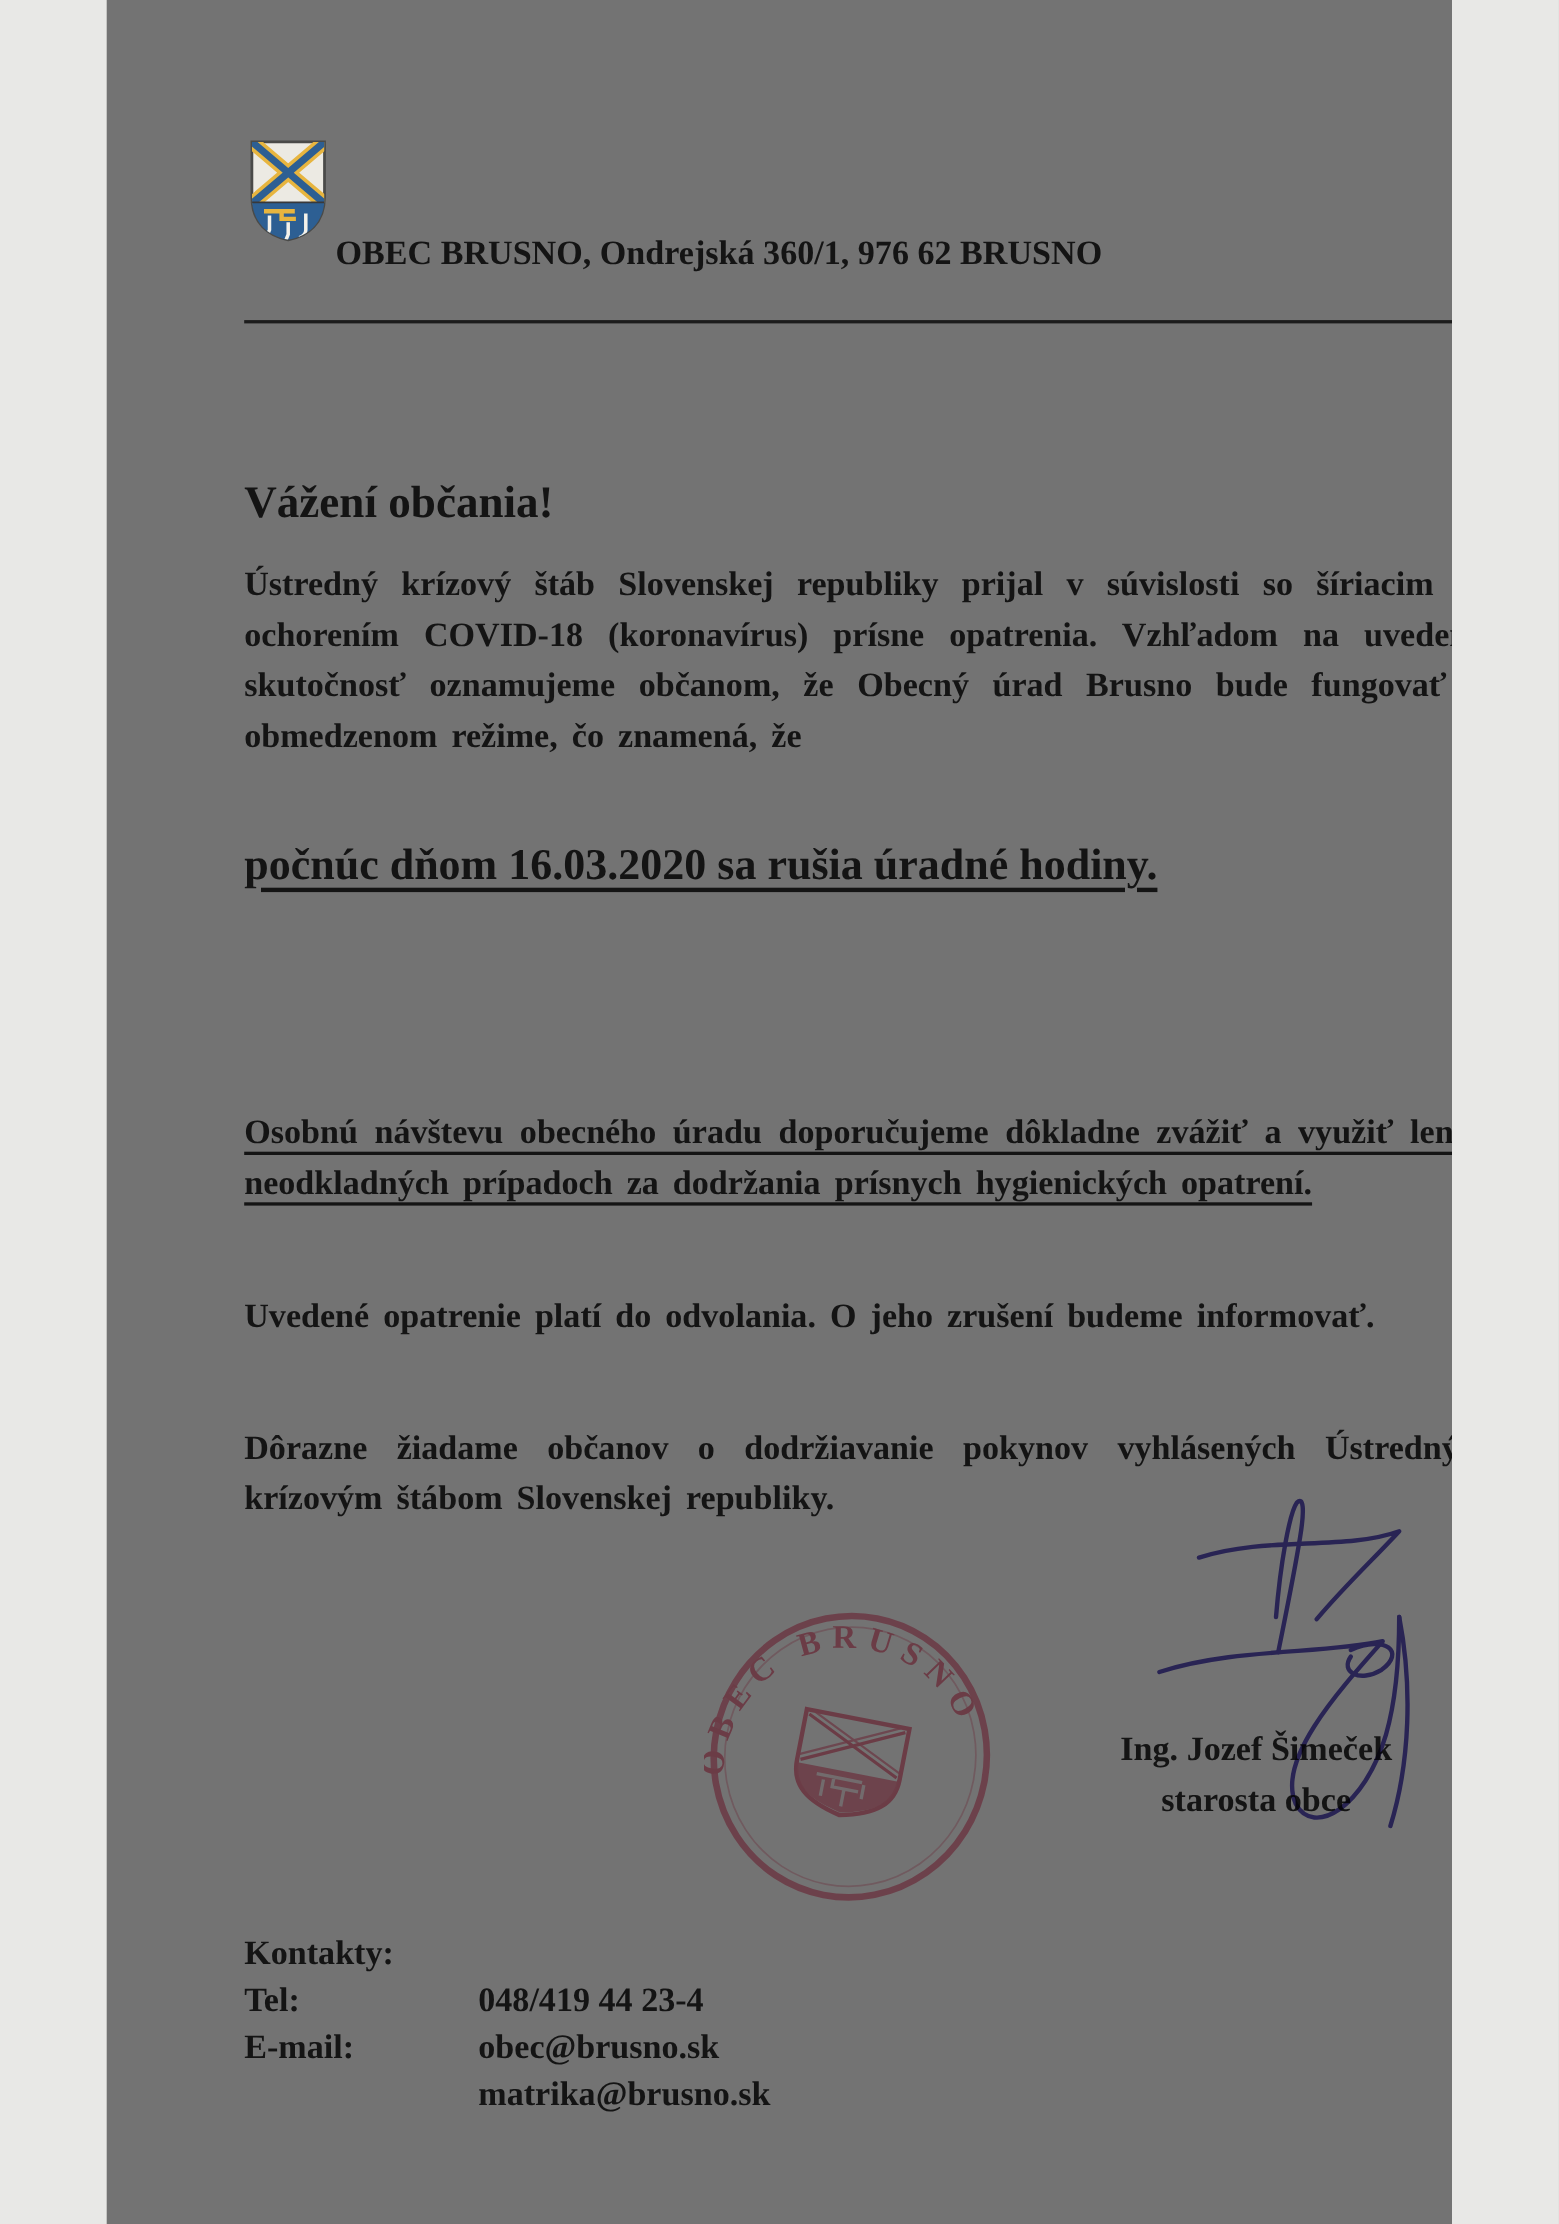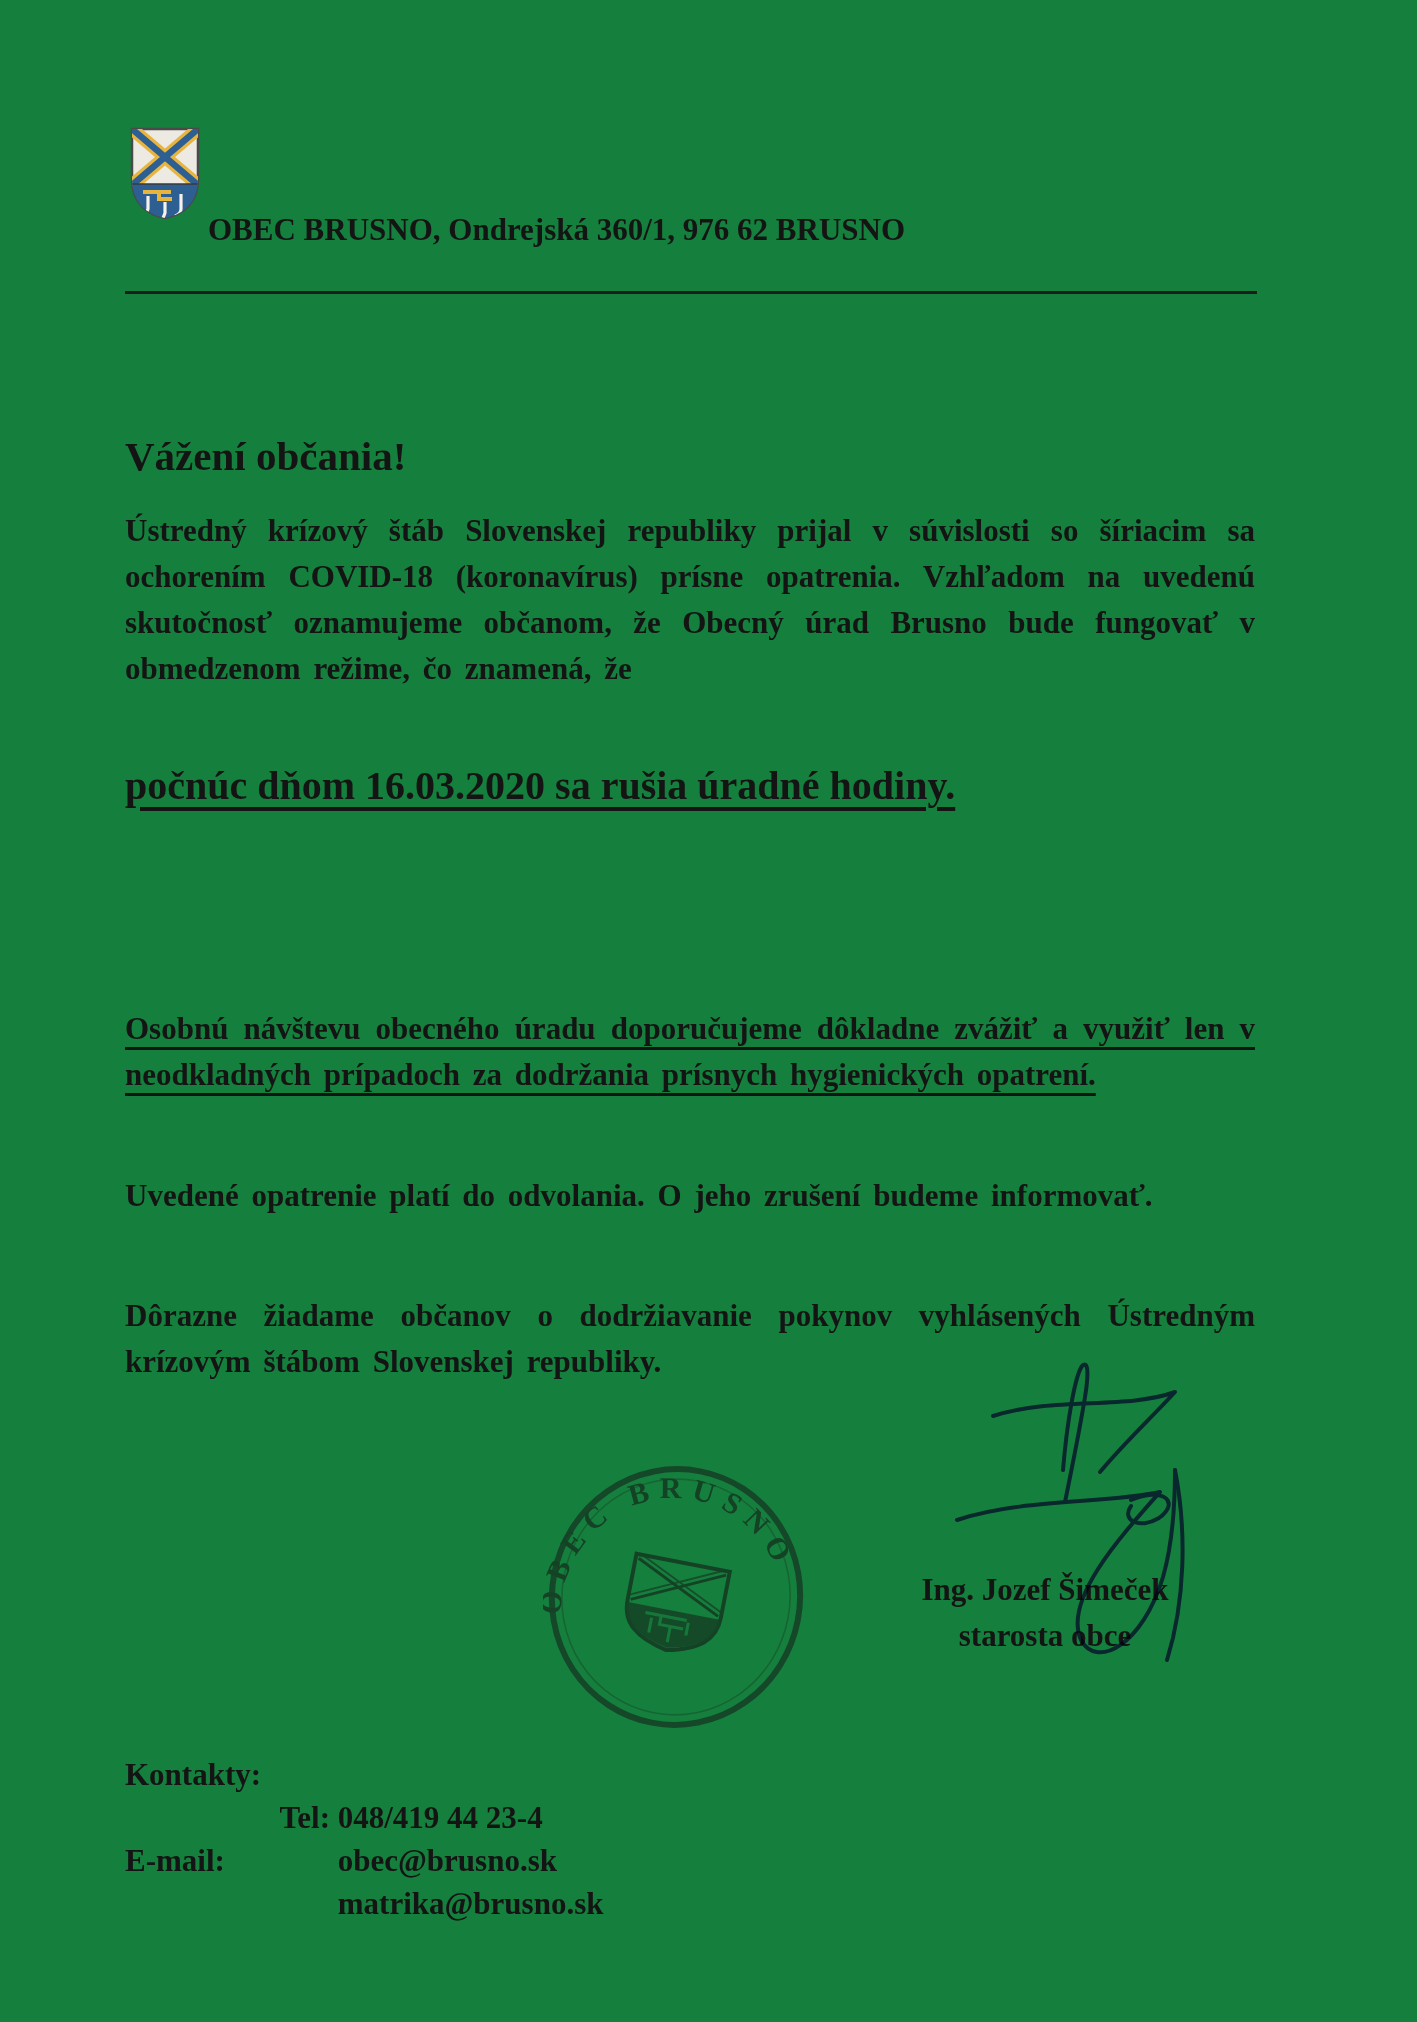--- a/index.html
+++ b/index.html
@@ -1,23 +1,23 @@
 <!DOCTYPE html>
 <html><head>
 <meta charset="utf-8">
 <style>
   * { box-sizing: border-box; }
   html, body { margin: 0; padding: 0; }
   body { background: #e8e8e6; }
   .page {
     position: relative;
-    width: 1417px;
+    width: 1223px;
     height: 2022px;
     margin: 0 auto;
-    background: #15803d;
+    background: #737373;
     font-family: "Liberation Serif", "DejaVu Serif", serif;
     color: #141414;
     overflow: hidden;
   }
   .header-title {
     position: absolute;
     left: 208px;
     top: 212px;
     font-size: 31px;
     font-weight: 700;
@@ -114,21 +114,21 @@
     text-decoration-thickness: 3px;
     text-underline-offset: 7px;
   }
   .contact-row {
     position: absolute;
     left: 125px;
     font-size: 31px;
     font-weight: 700;
   }
   .contact-row .label { display: inline-block; width: 205px; }
-  .row-0 { top: 1800px; text-align: right; }
+  .row-0 { top: 1800px; }
   .row-1 { top: 1843px; }
   .row-2 { top: 1886px; }
 </style>
 </head>
 <body>
 
 <div class="page">
 
   <div class="logo">
     <svg width="76" height="98" viewBox="0 0 76 98">

